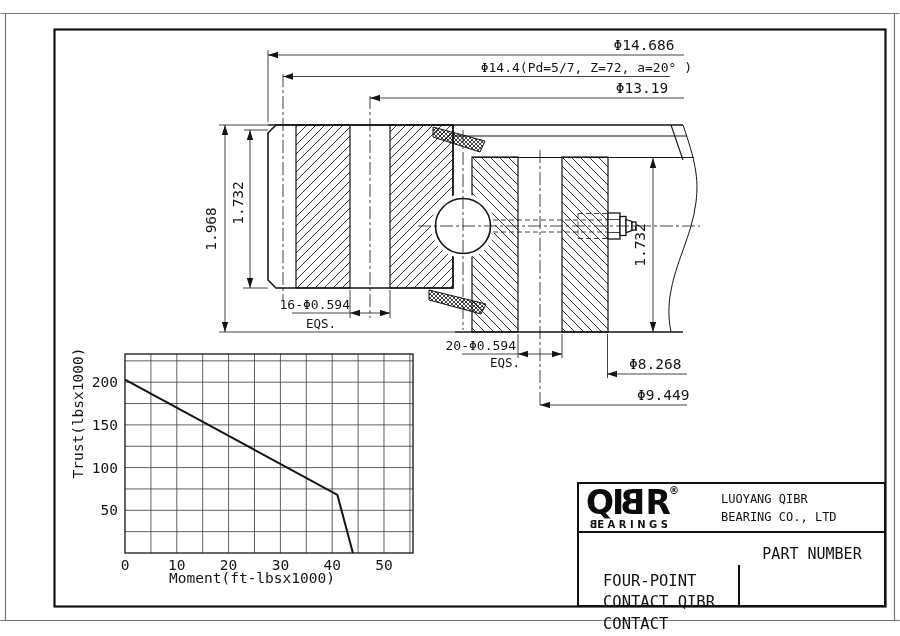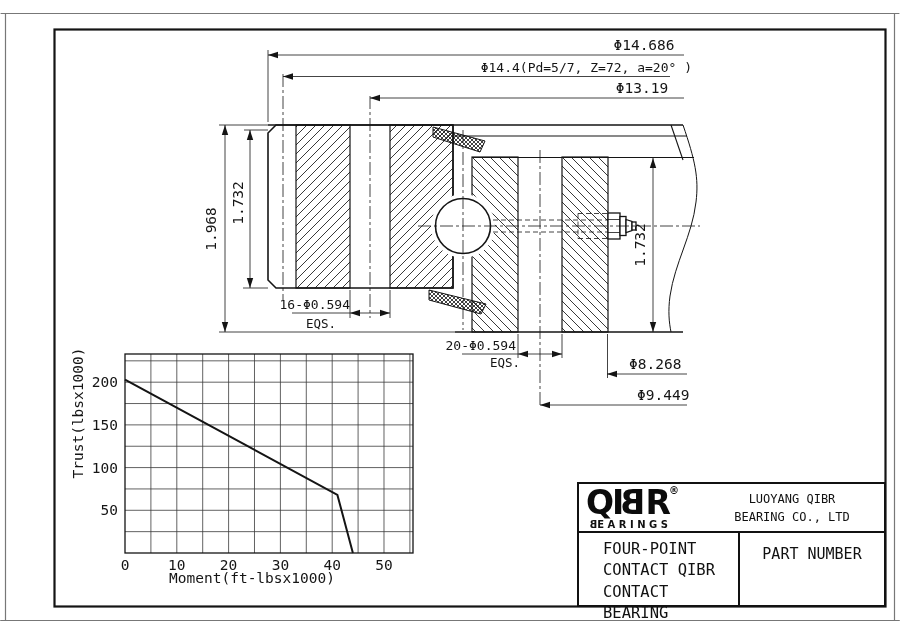--- a/index.html
+++ b/index.html
@@ -15,25 +15,25 @@
               border:2px solid #111;box-sizing:border-box;background:#fff;}
   .tb-top{height:49px;border-bottom:2px solid #111;box-sizing:border-box;
           display:flex;align-items:center;}
   .tb-logo{width:135px;padding-left:7px;line-height:1;}
   .tb-logo-main{font-family:"DejaVu Sans",sans-serif;font-weight:bold;font-size:33px;
                 letter-spacing:-2px;color:#0b0b0b;}
   .tb-logo-main .reg{font-size:10px;vertical-align:top;letter-spacing:0;}
   .tb-logo-sub{font-family:"DejaVu Sans",sans-serif;font-weight:bold;font-size:10px;
                letter-spacing:3.5px;margin-top:1px;}
   .mirror{display:inline-block;transform:scaleX(-1);}
-  .tb-company{flex:1;text-align:center;font-size:12px;line-height:1.5;padding-right:21px;}
+  .tb-company{flex:1;font-size:12px;line-height:1.5;padding-right:21px;}
   .tb-web{display:inline-block;border-bottom:1.5px solid #111;padding:0 8px 1px 8px;}
   .tb-bottom{display:flex;height:74px;}
   .tb-product{width:161px;border-right:2px solid #111;box-sizing:border-box;
-              padding:6px 0 0 24px;font-size:15.5px;line-height:1.38;}
+              padding:6px 0 0 24px;font-size:15.5px;line-height:1.38;margin-top:32px;}
   .tb-part{flex:1;text-align:center;padding-top:6px;font-size:15px;line-height:2.0;}
 </style>
 </head>
 <body>
 
 <div id="page">
 
 <svg width="900" height="636" viewBox="0 0 900 636">
   <defs>
     <pattern id="hA" patternUnits="userSpaceOnUse" width="9" height="9">

